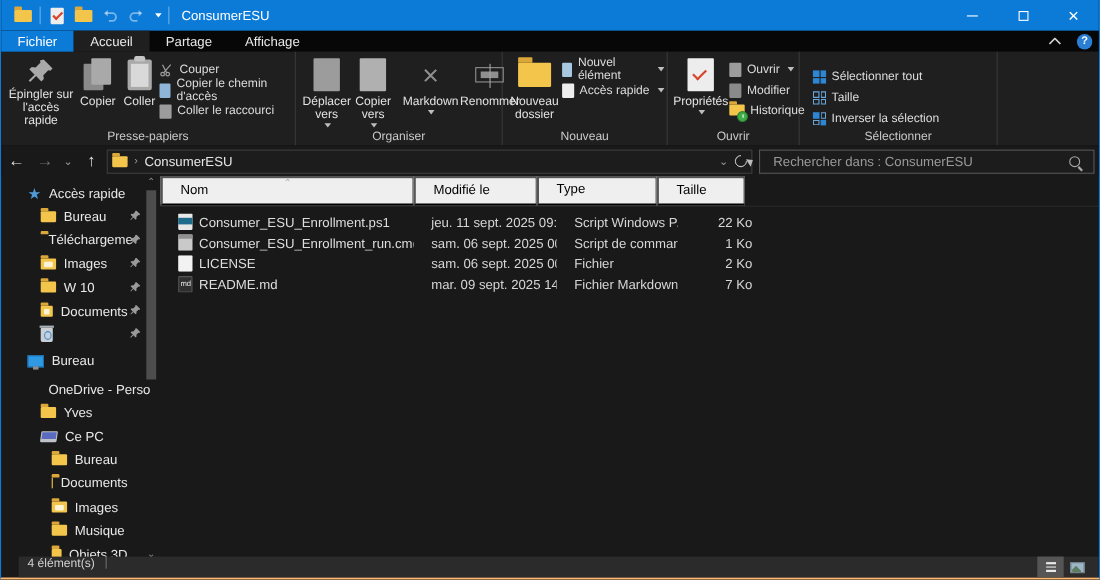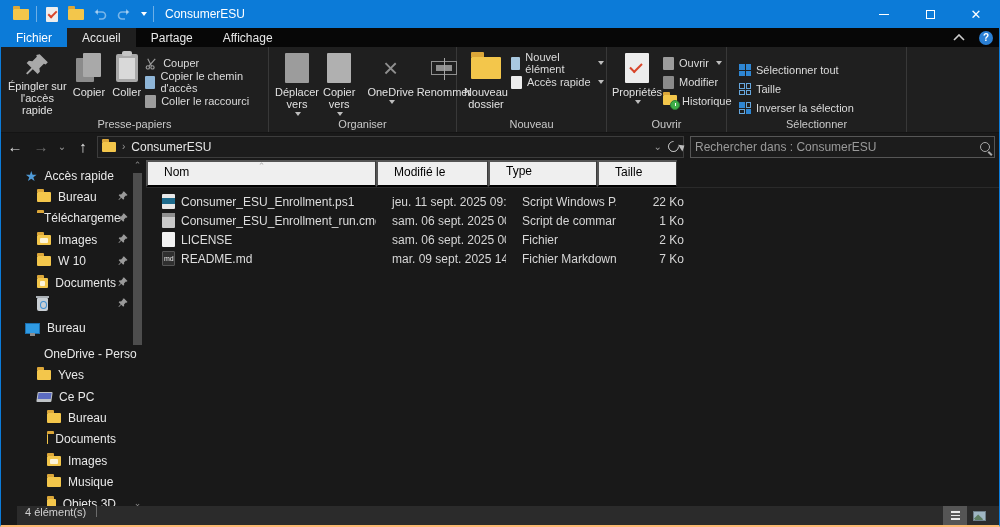--- a/index.html
+++ b/index.html
@@ -81,21 +81,21 @@
   .navarrow.smallcaret{ width:14px; font-size:10px; color:#9a9a9a;}
   .i-search{ position:relative; width:10px; height:10px; border:1.5px solid #a9a9a9; border-radius:50%; display:inline-block;}
   .i-search::after{ content:""; position:absolute; left:8px; top:8px; width:5px; height:1.5px; background:#a9a9a9; transform:rotate(45deg); transform-origin:0 0;}
   
   .addr-row{ height:27px; display:flex; align-items:center; background:#191919; padding:2px 4px 2px 2px; gap:2px;}
   .addressbox{ flex:1; height:22px; background:#1c1c1c; border:1px solid #3c3c3c; display:flex; align-items:center; padding:0 4px; gap:6px;}
   .addr-chev{ color:#9a9a9a; font-size:10px;}
   .addr-right{ margin-left:auto; display:flex; align-items:center; gap:6px;}
   .i-refresh{ position:relative; width:11px; height:11px; border:1.5px solid #bdbdbd; border-radius:50%; border-top-color:transparent; display:inline-block; transform:rotate(45deg);}
   .i-refresh::after{ content:""; position:absolute; left:7px; top:-4px; border-left:4px solid transparent; border-right:4px solid transparent; border-bottom:5px solid #bdbdbd; transform:rotate(12deg);}
-  .searchbox{ width:305px; height:22px; background:#1c1c1c; border:1px solid #565656; display:flex; align-items:center; padding:0 4px; margin-left:4px;}
+  .searchbox{ width:305px; height:22px; background:#1c1c1c; border:1px solid #565656; display:flex; align-items:center; padding:0 12px; margin-left:4px;}
   .searchbox input{ flex:1; background:transparent; border:none; outline:none; color:#e0e0e0; font-size:12px; font-family:"Liberation Sans",sans-serif;}
   .searchbox input::placeholder{ color:#9a9a9a;}
   
   .main{ display:flex; height:348px;}
   .sidebar{ position:relative; width:145px; overflow:hidden; padding-top:5px;}
   .sideitem{ height:21.4px; display:flex; align-items:center; gap:7px; padding-right:30px; color:#e8e8e8; font-size:12px; white-space:nowrap; position:relative;}
   .lvl0{ padding-left:24px;} .lvl1{ padding-left:36px;} .lvl2{ padding-left:46px;}
   .sideitem .pin{ position:absolute; right:18px; top:5px;}
   .gap1{ margin-top:3px;} .gap2{ margin-top:4px;}
   .sb-scroll{ position:absolute; top:0; right:3px; width:11px; height:100%;}
@@ -251,21 +251,21 @@
             <span class="i-page big gray" style="background:#b0b0b0;"></span>
           </span>
         <span>Copier vers</span>
           <span class="caret"></span>
       </button>
       <div class="vdiv"></div>
       <button class="bigbtn" style="width:52px;">
         <span class="bicon">
             <span class="i-x">×</span>
           </span>
-        <span>OneDrive</span>
+        <span>Markdown</span>
           <span class="caret"></span>
       </button>
       <button class="bigbtn" style="width:56px;">
         <span class="bicon">
             <span class="i-rename"></span>
           </span>
         <span>Renommer</span>
       </button>
       <div class="glabel">Organiser</div>
     </div>

